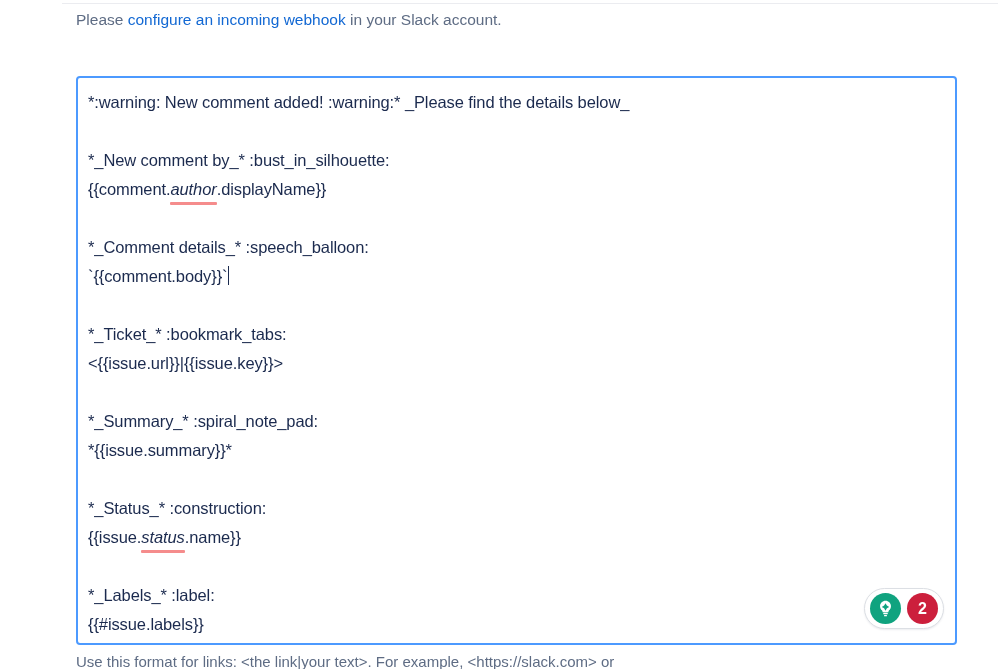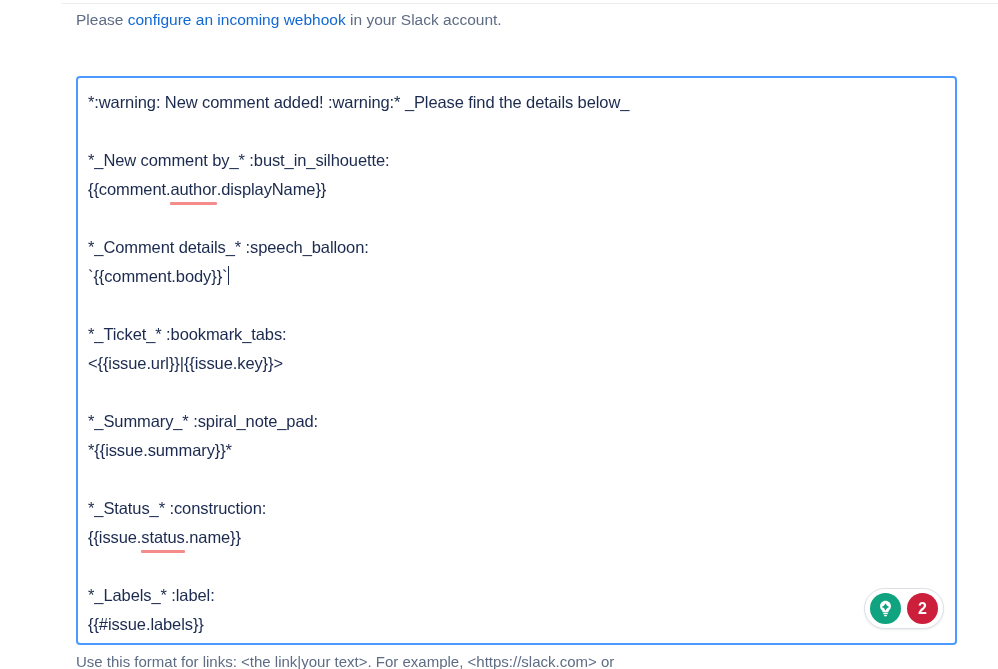--- a/index.html
+++ b/index.html
@@ -100,20 +100,21 @@
     letter-spacing: -0.1px;
   }
 
   .msg-line { min-height: 29px; position: relative; }
   .msg-line.blank { height: 29px; }
 
   
   .mark {
     position: relative;
     display: inline-block;
+    font-style: italic;
   }
   .mark::after {
     content: "";
     position: absolute;
     left: 0;
     right: 0;
     bottom: -1px;
     height: 3px;
     background: #f58c8c;
     border-radius: 1px;

